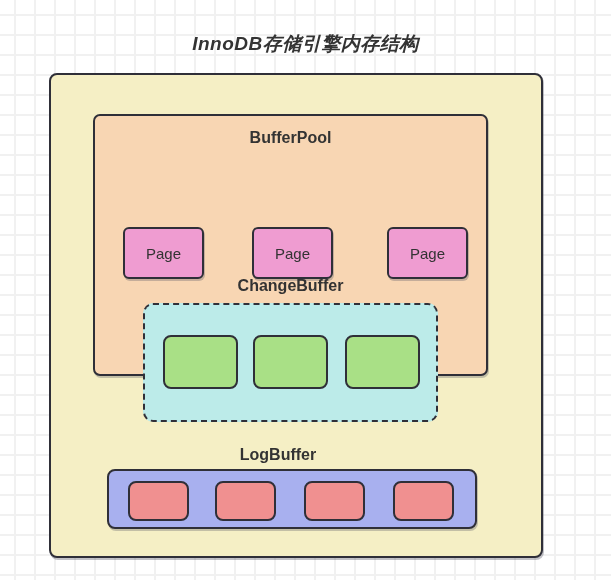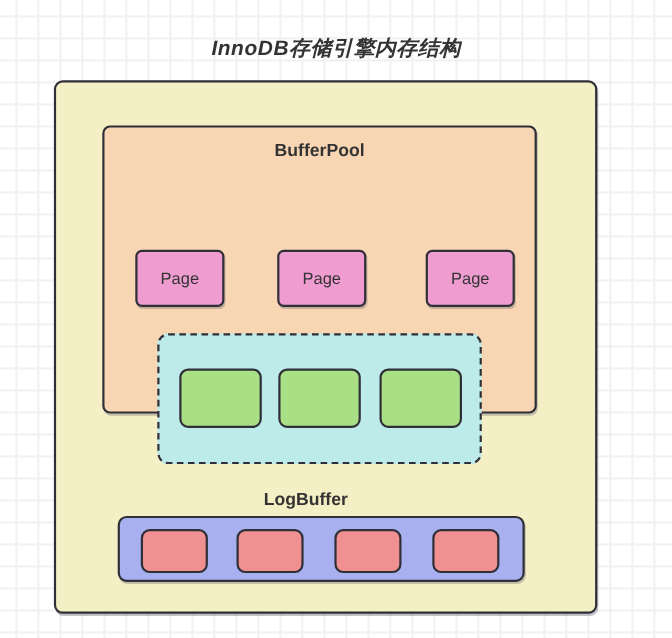--- a/index.html
+++ b/index.html
@@ -120,20 +120,21 @@
   <div class="box outer-container"></div>
 
   <div class="box buffer-pool"></div>
 
   <div class="section-label buffer-pool-label">BufferPool</div>
 
   <div class="box page-box page-1">Page</div>
   <div class="box page-box page-2">Page</div>
   <div class="box page-box page-3">Page</div>
 
+  <div class="section-label change-buffer-label">ChangeBuffer</div>
 
   <div class="box change-buffer"></div>
 
   <div class="box change-buffer-cell cb-cell-1"></div>
   <div class="box change-buffer-cell cb-cell-2"></div>
   <div class="box change-buffer-cell cb-cell-3"></div>
 
   <div class="section-label log-buffer-label">LogBuffer</div>
 
   <div class="box log-buffer"></div>

